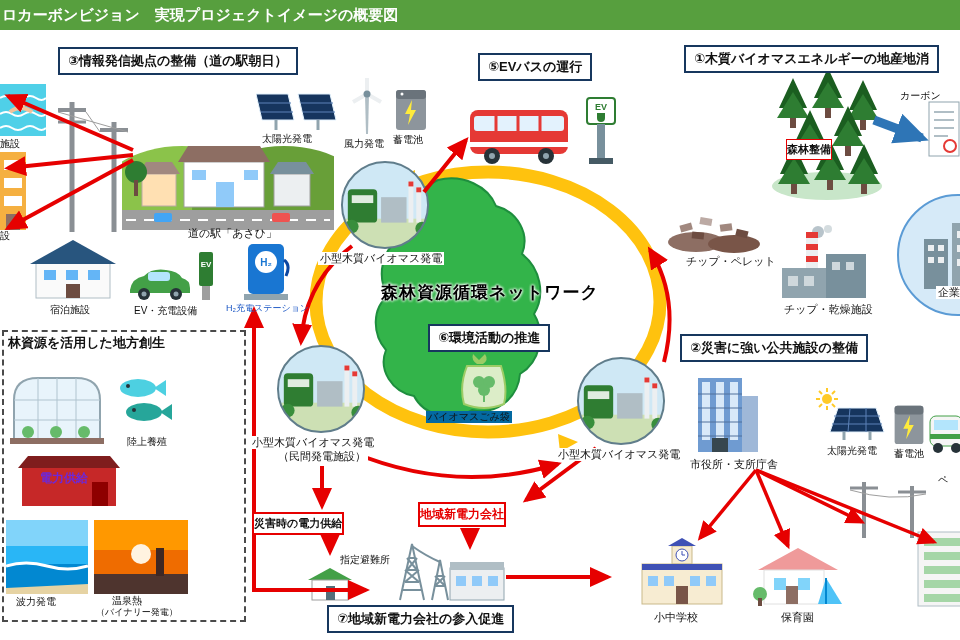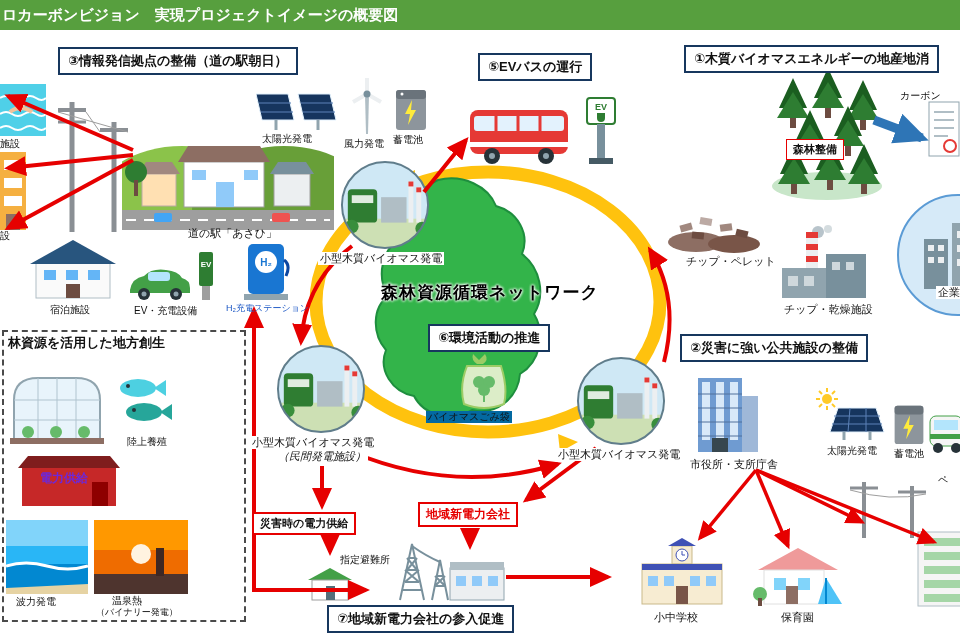--- a/index.html
+++ b/index.html
@@ -3,21 +3,21 @@
 <meta charset="utf-8">
 <style>
   html,body{margin:0;padding:0;background:#fff;}
   .stage{position:relative;width:960px;height:640px;background:#ffffff;overflow:hidden;
          font-family:"Liberation Sans","DejaVu Sans",sans-serif;color:#111;}
   .hdr{position:absolute;left:0;top:0;width:960px;height:30px;background:#579f3e;color:#fff;
        font-weight:bold;font-size:15px;line-height:30px;padding-left:2px;z-index:12;}
   .secbox{position:absolute;background:#fff;border:2px solid #17375e;font-weight:bold;
           font-size:13px;padding:3px 8px;white-space:nowrap;z-index:10;}
   .rbox{position:absolute;background:#fff;border:2px solid #e60000;font-weight:bold;
-        font-size:11px;padding:2px 6px;white-space:nowrap;z-index:10;}
+        font-size:11px;padding:2px 0;white-space:nowrap;z-index:10;}
   .lbl{position:absolute;font-size:11px;line-height:1.15;white-space:nowrap;z-index:9;color:#111;}
   .sm{font-size:10px;}
   .xs{font-size:9px;}
   .network{position:absolute;left:338px;top:281px;width:304px;text-align:center;font-weight:bold;
            font-size:17px;letter-spacing:1px;z-index:9;color:#000;
            text-shadow:0 0 3px #fff,0 0 3px #fff,0 0 3px #fff;}
   .dashed{position:absolute;left:2px;top:330px;width:240px;height:288px;border:2px dashed #4a4a4a;
           background:#fff;z-index:2;}
   svg.icon{position:absolute;z-index:6;}
   svg.layer{position:absolute;left:0;top:0;z-index:8;pointer-events:none;}
@@ -323,21 +323,21 @@
       <rect x="70" y="22" width="5" height="42" fill="#eceff1"></rect>
         <rect x="70" y="22" width="5" height="5" fill="#e53935"></rect>
       <rect x="78" y="28" width="5" height="36" fill="#eceff1"></rect>
         <rect x="78" y="28" width="5" height="5" fill="#e53935"></rect>
       <circle cx="12" cy="68" r="7" fill="#388e3c"></circle>
         <circle cx="84" cy="70" r="7" fill="#388e3c"></circle>
     </g>
     <circle cx="46" cy="46" r="44" fill="none" stroke="#607d8b" stroke-width="2"></circle>
   </svg>
   <div class="lbl" style="left:250px;top:436px;background:#fff;padding:0 2px;">小型木質バイオマス発電</div>
-  <div class="lbl" style="left:276px;top:450px;background:#fff;padding:0 2px;font-style:italic;">（民間発電施設）</div>
+  <div class="lbl" style="left:276px;top:450px;background:#fff;padding:0 2px;">（民間発電施設）</div>
 
   <svg class="icon" style="left:576px;top:356px;" width="90" height="90" viewBox="0 0 92 92">
     <defs>
         <clipPath id="bc3">
           <circle cx="46" cy="46" r="44"></circle>
         </clipPath>
       </defs>
     <circle cx="46" cy="46" r="44" fill="#cfe8f5"></circle>
     <g clip-path="url(#bc3)">
       <rect x="0" y="60" width="92" height="32" fill="#cde0b4"></rect>

